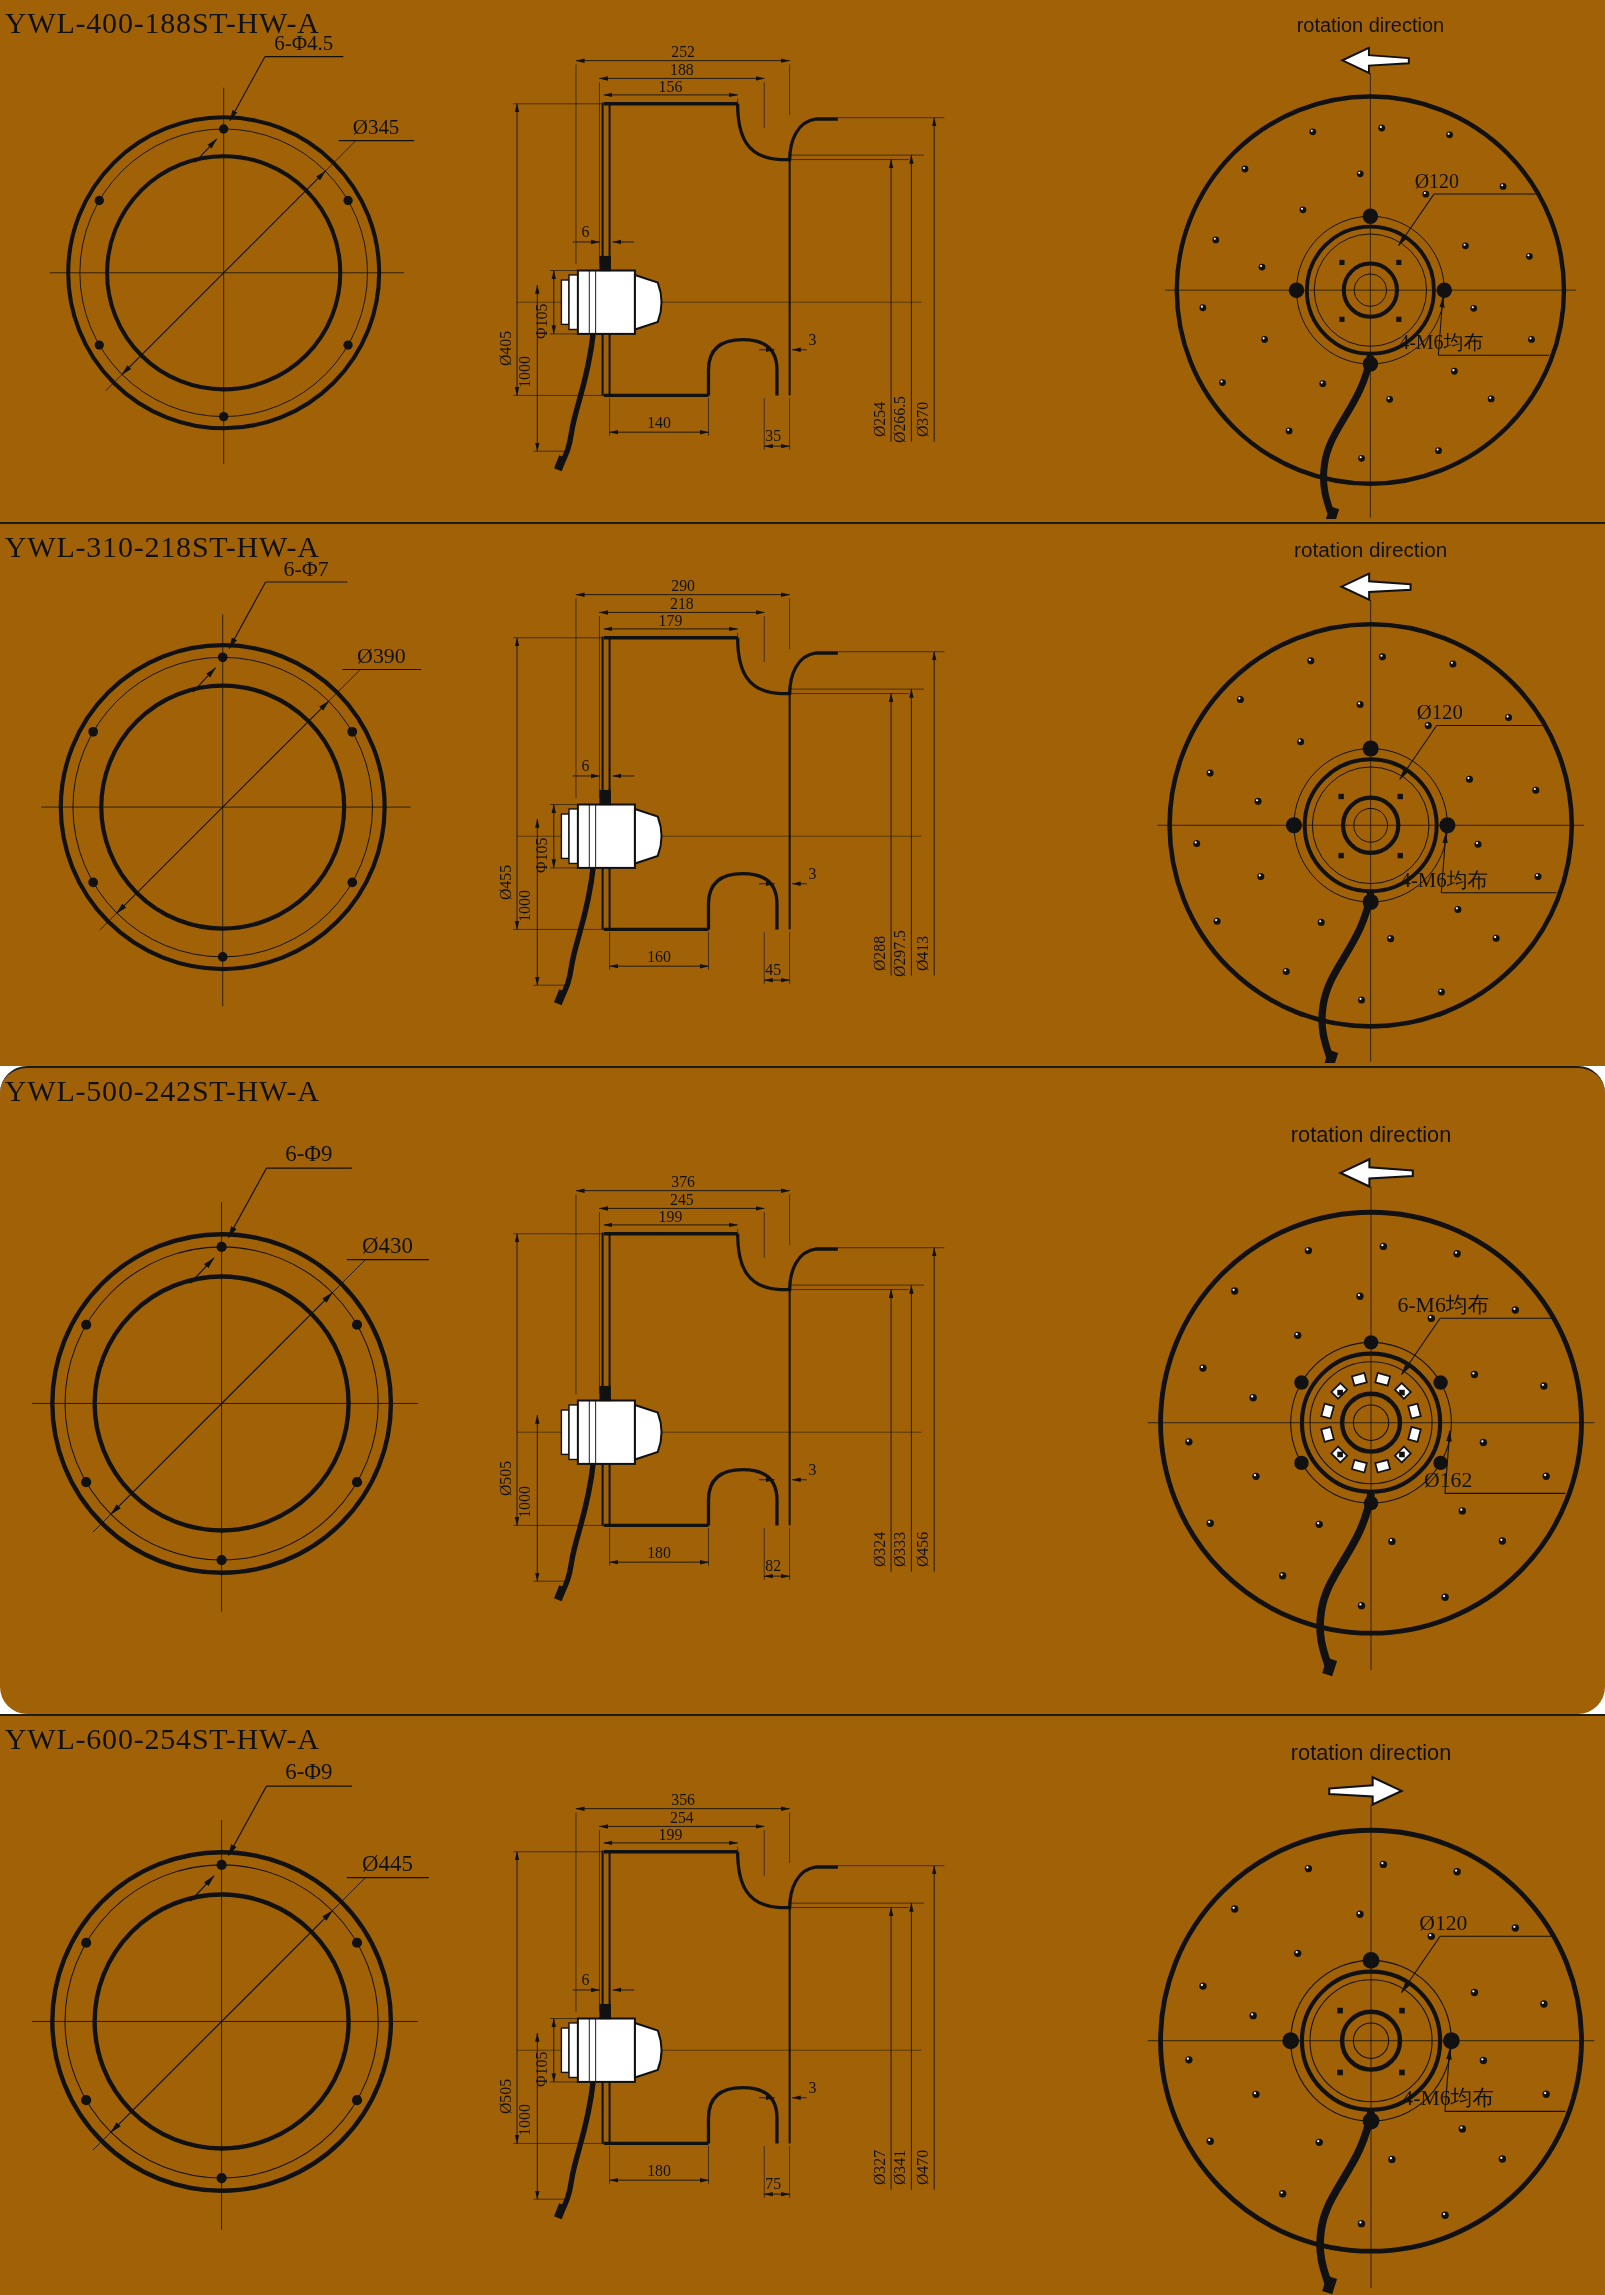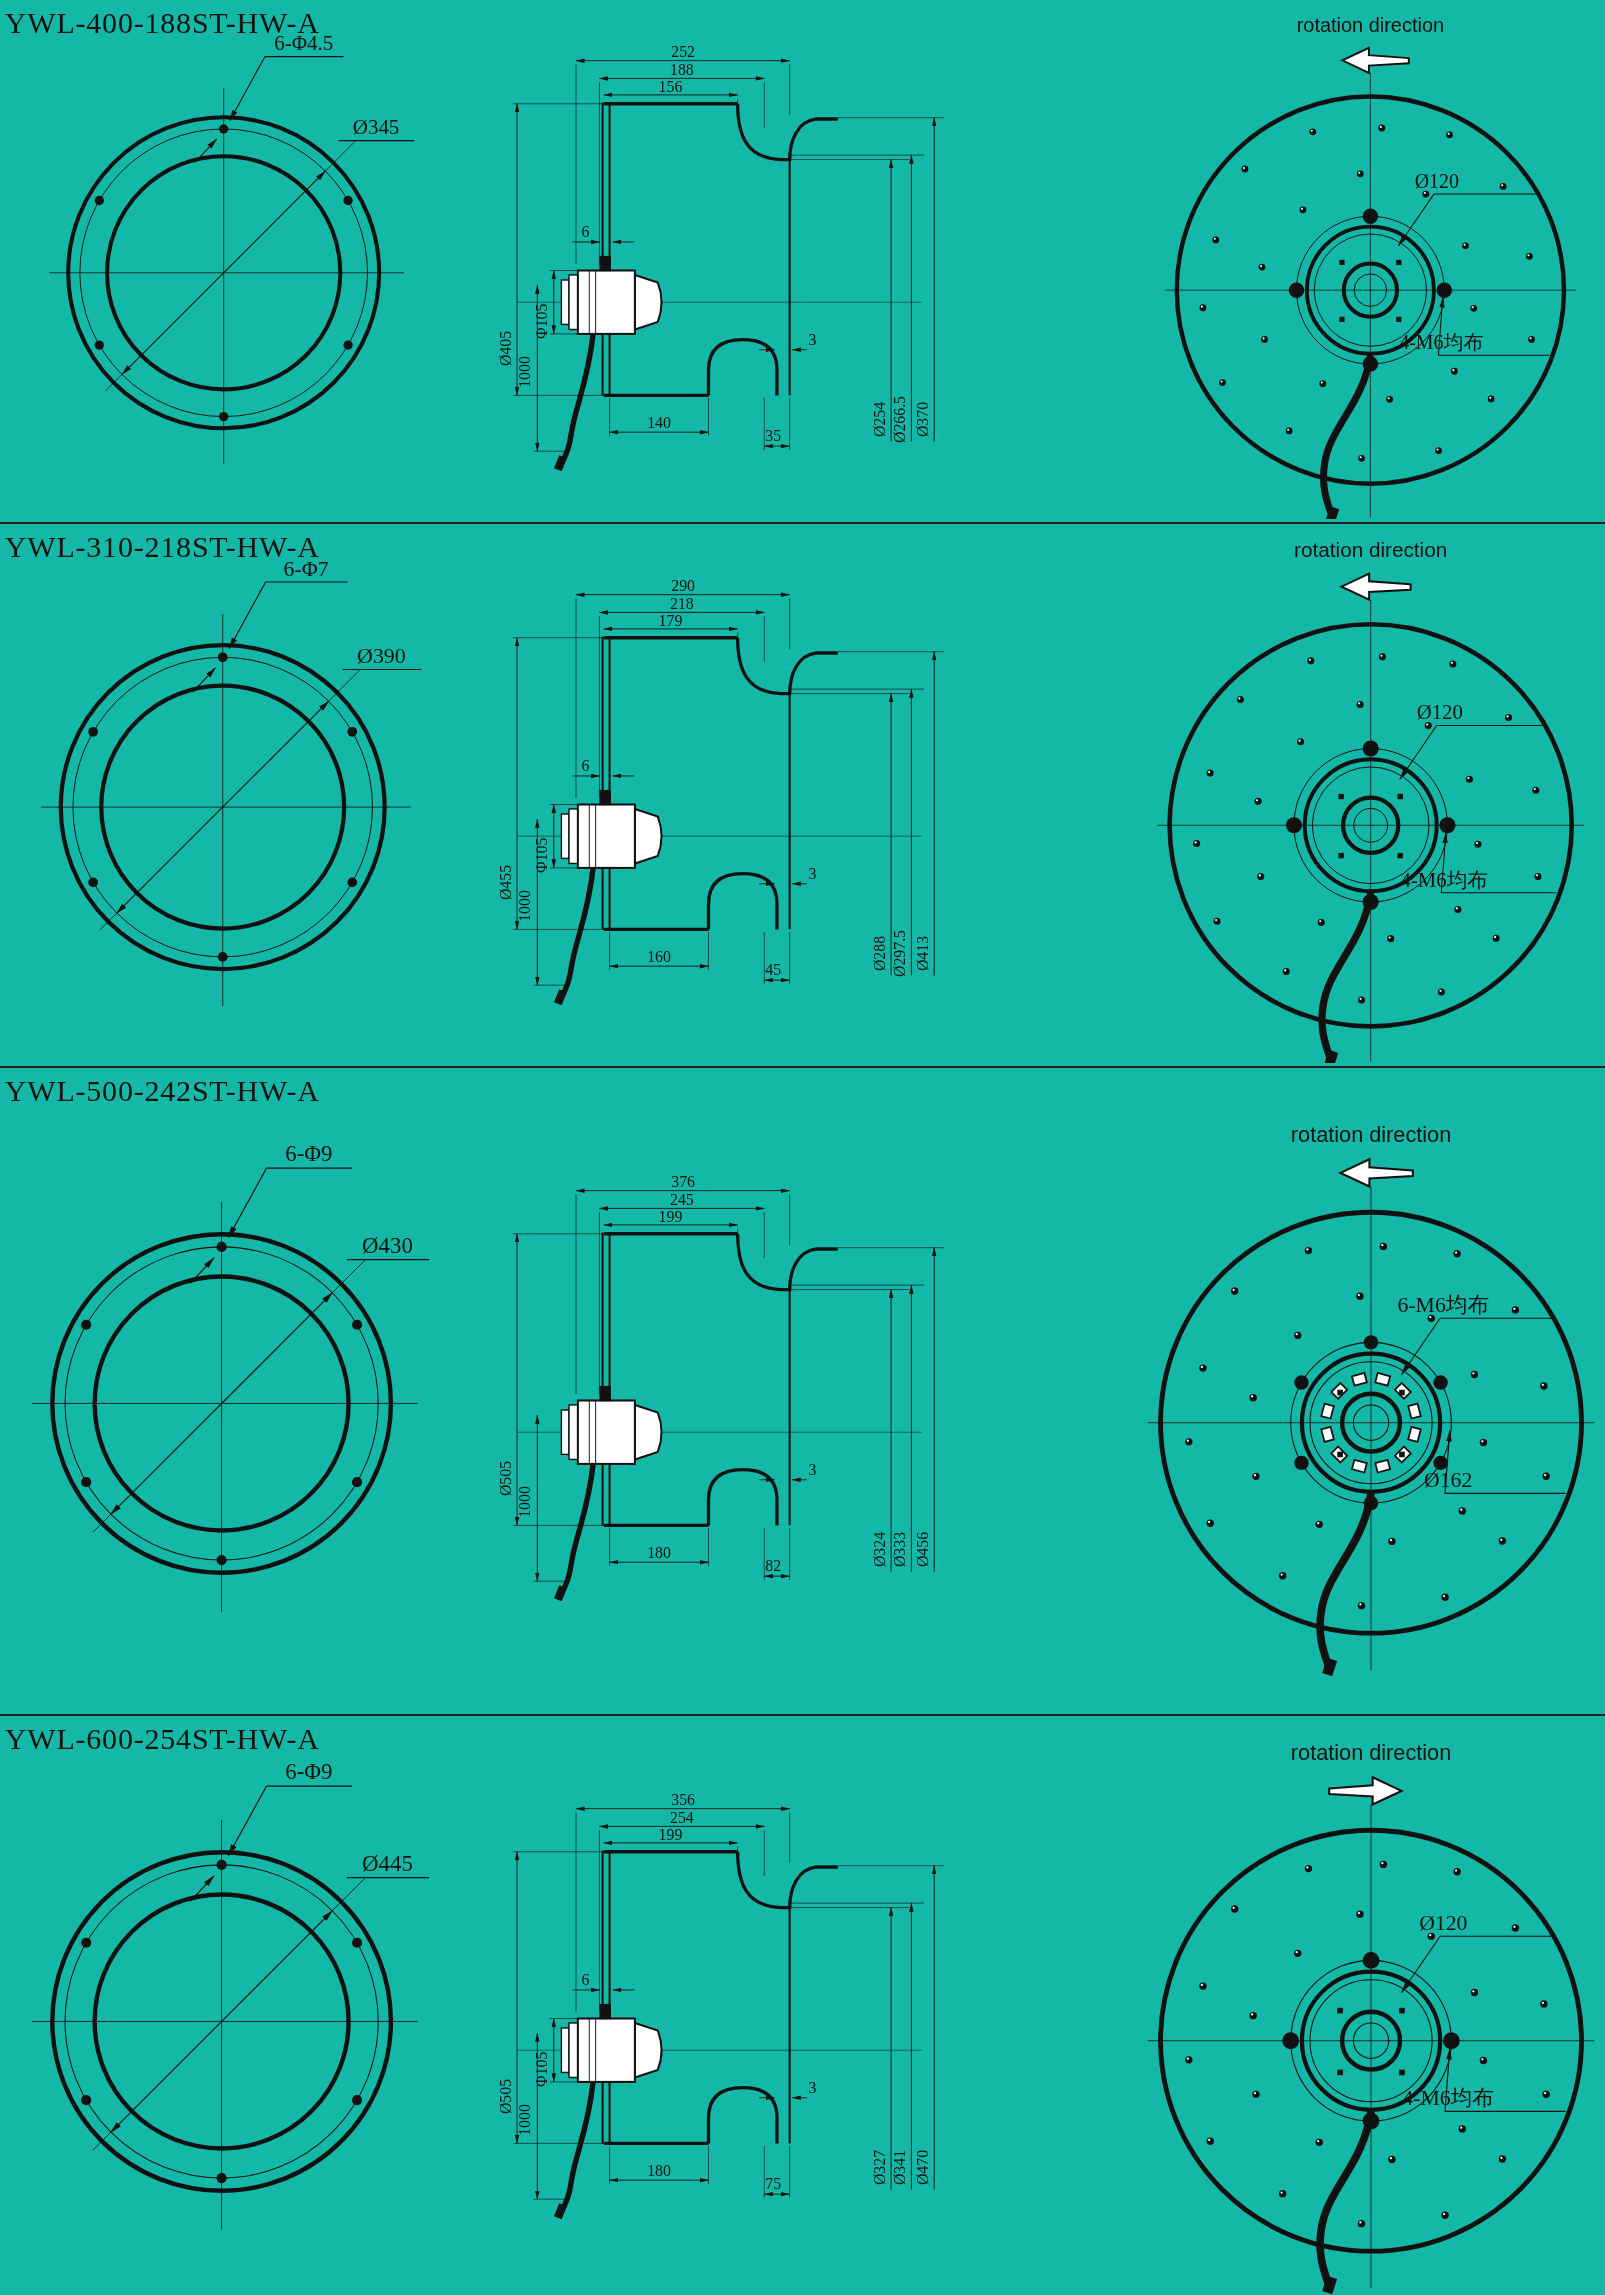--- a/index.html
+++ b/index.html
@@ -1,21 +1,21 @@
 <!DOCTYPE html>
 <html style="font-size:13px"><head>
 <meta charset="utf-8">
 <style>
   html,body{margin:0;padding:0;background:#fff;}
   #page{position:relative;width:1605px;height:2295px;background:#fff;overflow:hidden;
         font-family:"Liberation Serif",serif;color:#111;}
-  section.row{position:relative;width:1605px;overflow:hidden;background:#14b8a6;}
+  section.row{position:relative;width:1605px;overflow:hidden;background:#a16207;}
   section.row:nth-child(1){height:522px;}
   section.row:nth-child(2){height:542px;border-top:2.4px solid #1c1c1c;}
-  section.row:nth-child(3){height:646px;border-top:2.4px solid #1c1c1c;}
+  section.row:nth-child(3){height:646px;border-top:2.4px solid #1c1c1c;border-radius:27px;}
   section.row:nth-child(4){height:586px;border-top:2.4px solid #1c1c1c;}
   .title{position:absolute;left:4.8px;top:6.4px;font-size:30px;letter-spacing:0.8px;
          font-family:"Liberation Serif",serif;white-space:nowrap;z-index:5;}
   svg{position:absolute;}
   svg.front{left:9.6px;top:24px;width:474px;height:calc(100% - 40px);}
   svg.side {left:498px;top:0;width:634px;height:100%;}
   svg.back {left:1122px;top:1.6px;width:482px;height:calc(100% - 4.8px);}
   .ln{stroke:#111;fill:none;}
   .hair{stroke-width:1;}
   .d{stroke:#111;stroke-width:1.4;fill:none;}

